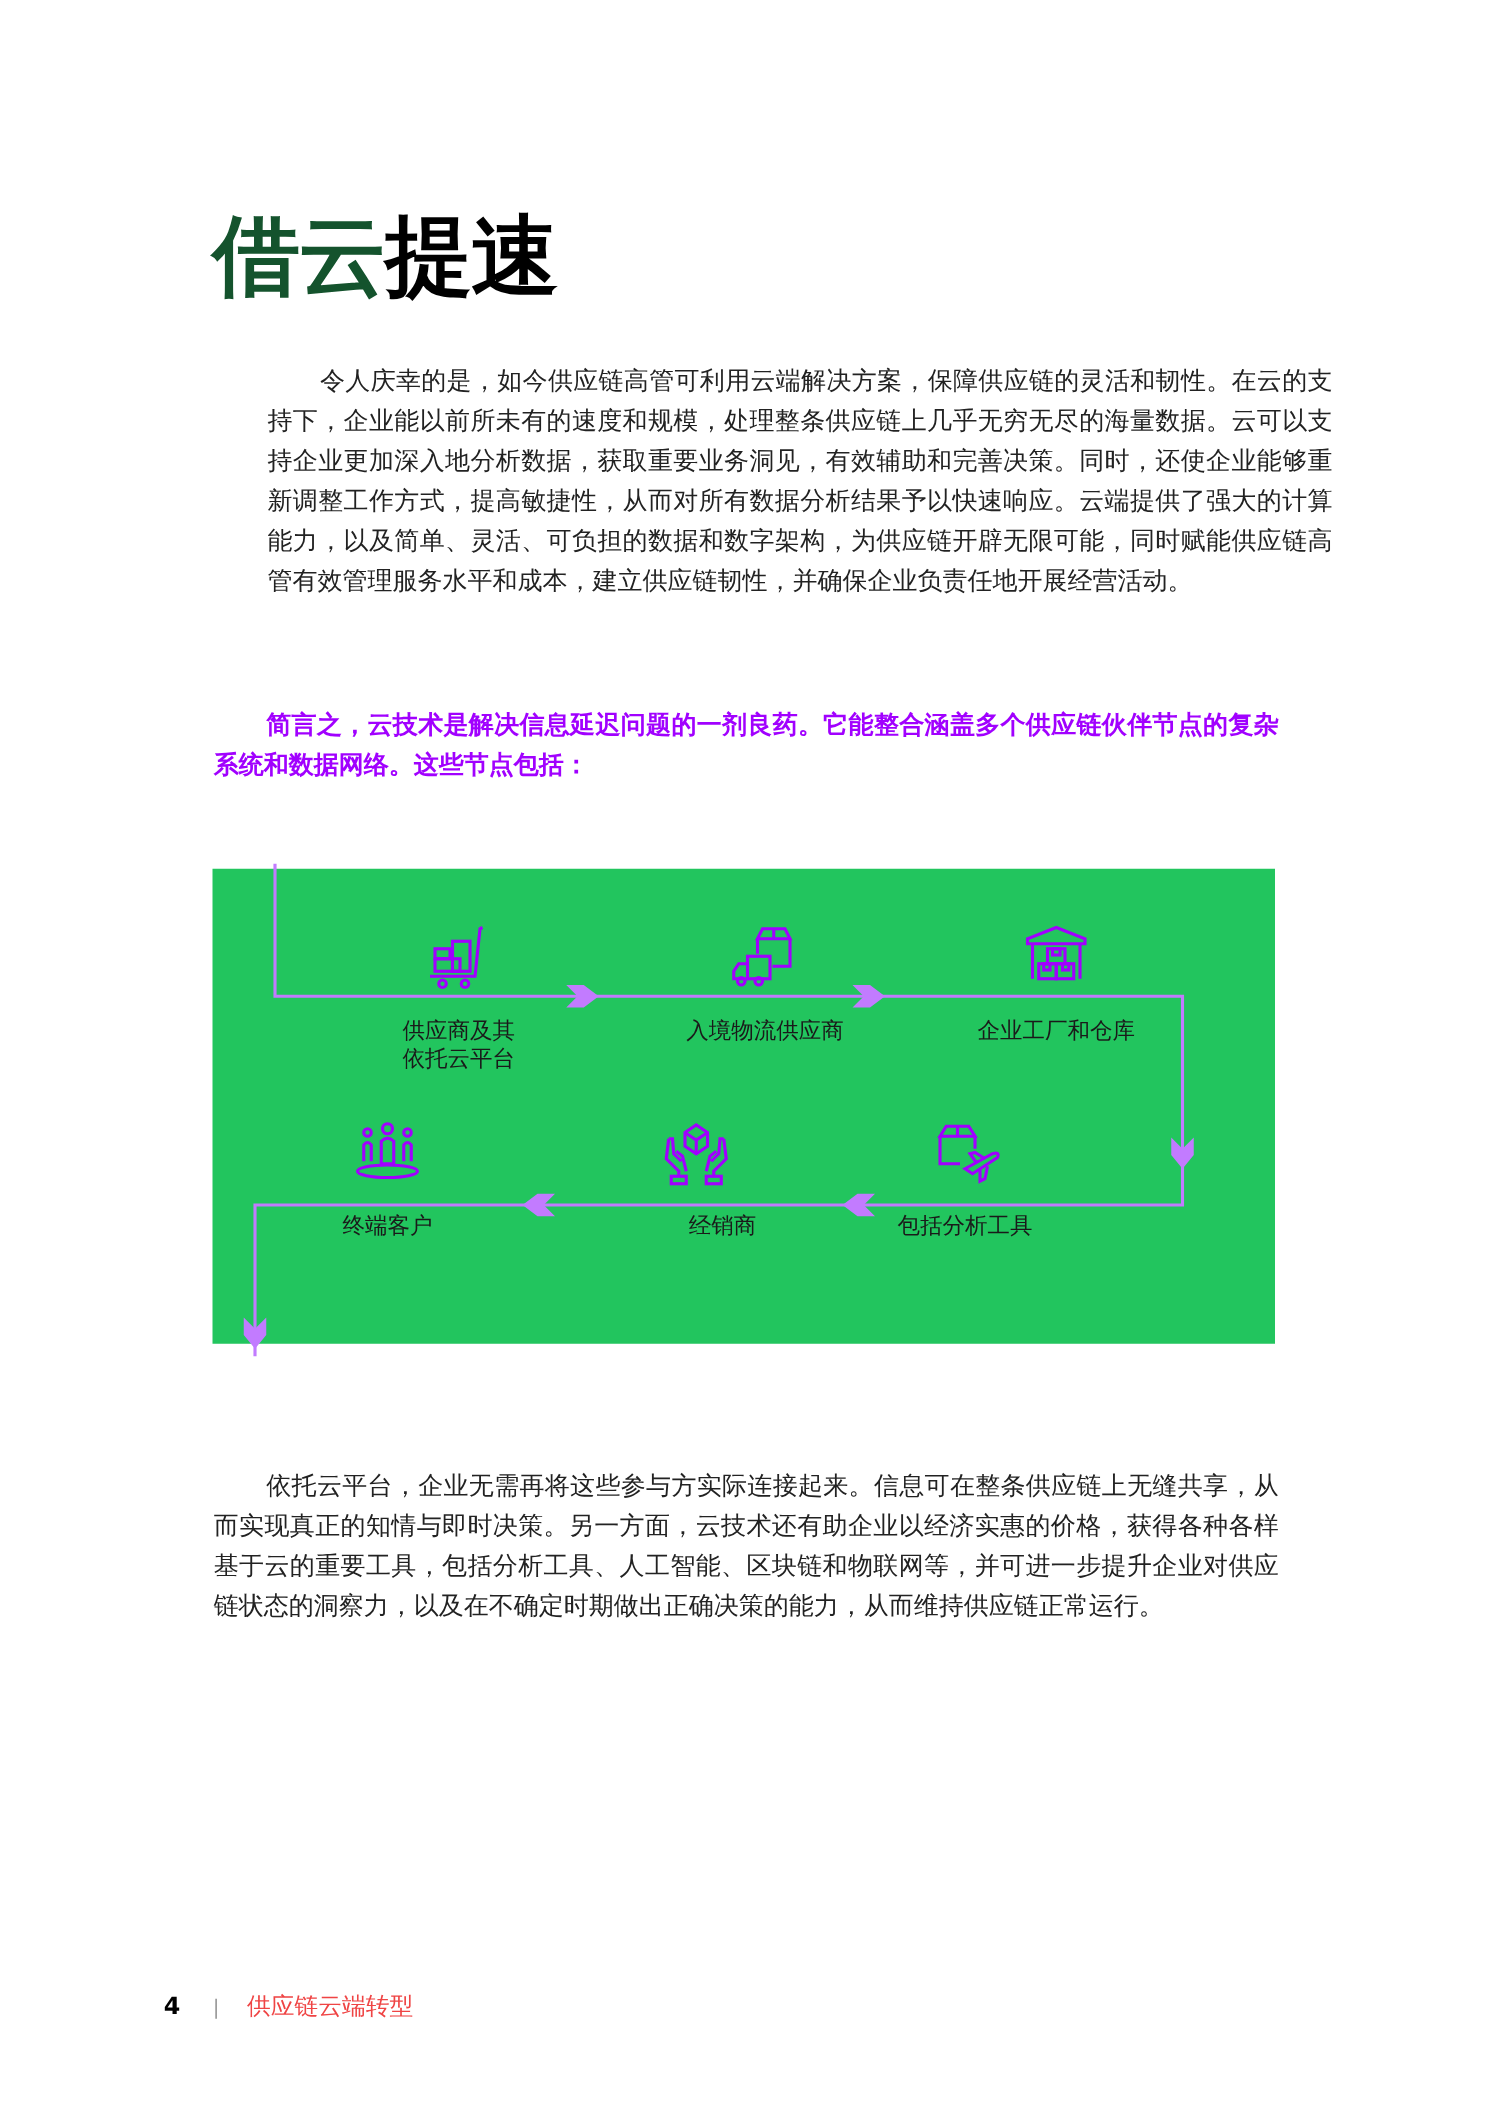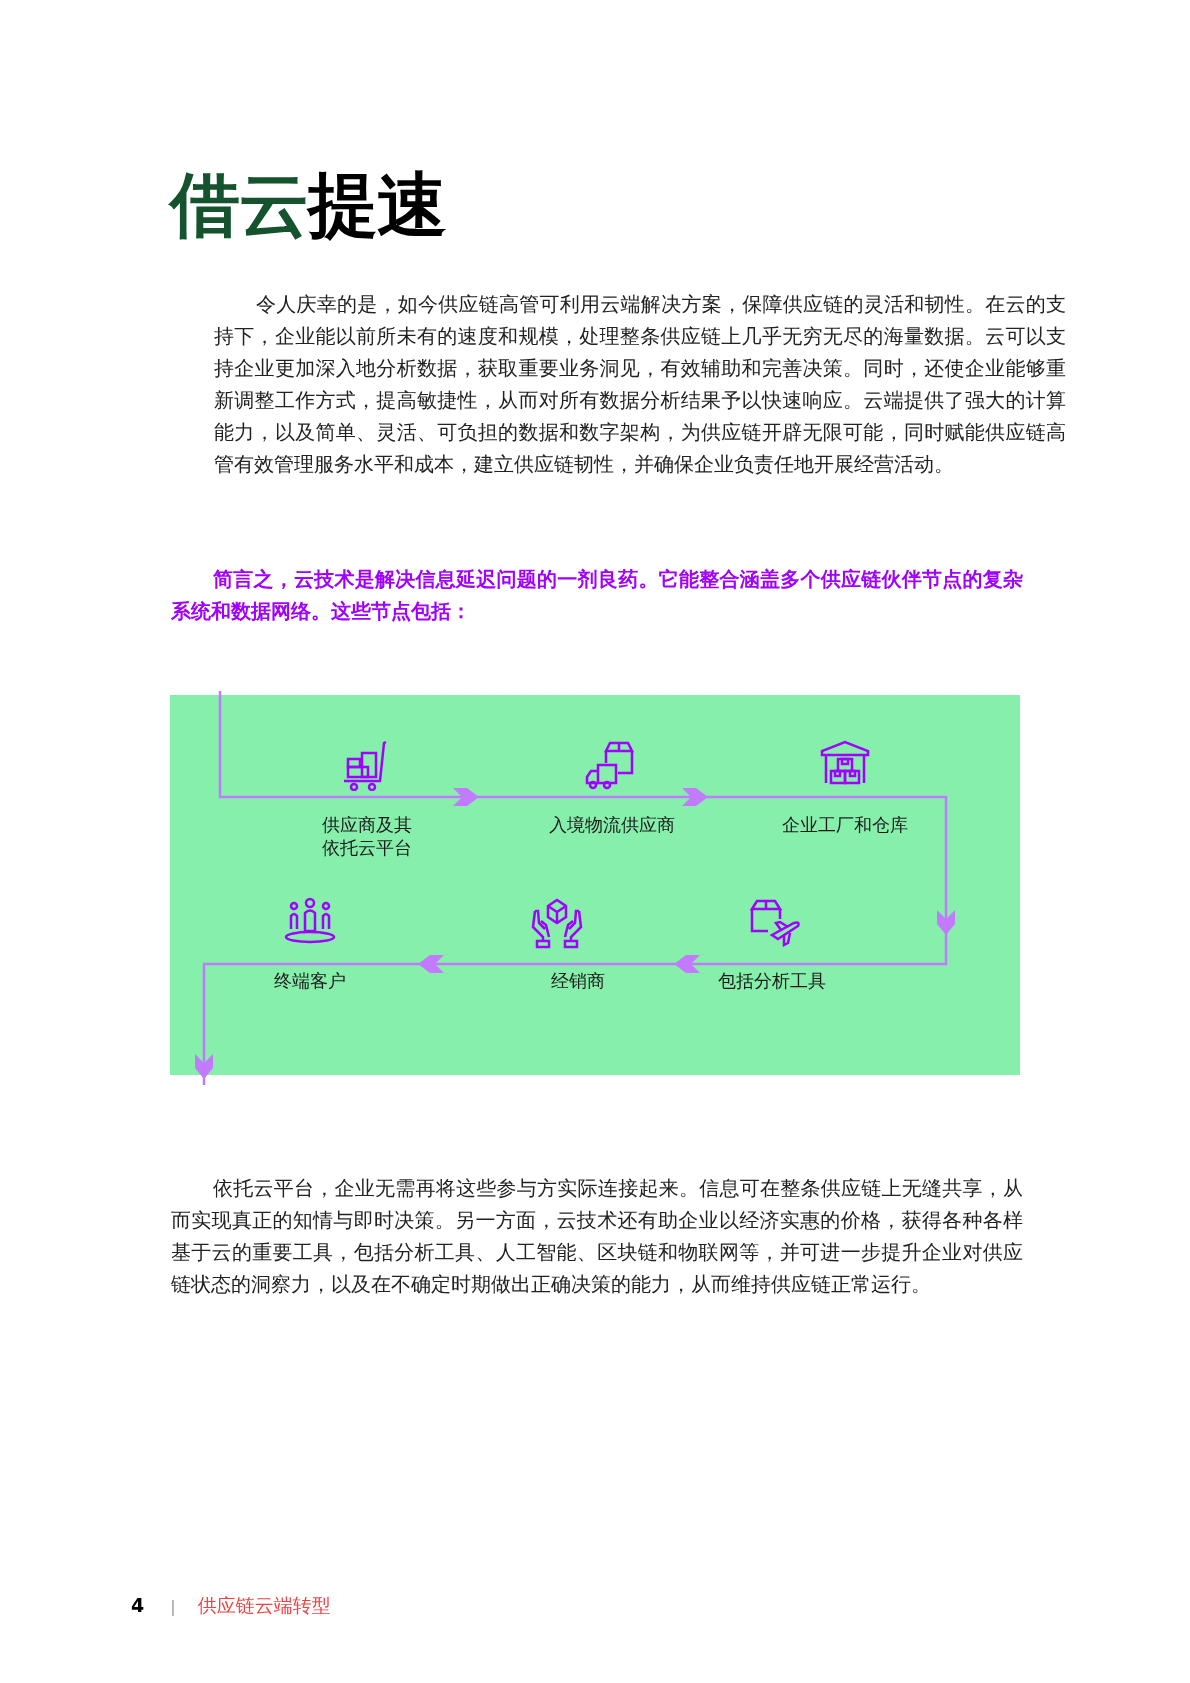--- a/index.html
+++ b/index.html
@@ -7,21 +7,21 @@
          font-family:"DejaVu Sans","Liberation Sans",sans-serif; color:#1a1a1a; }
   .title { position:absolute; left:170px; top:160px; font-size:70px; font-weight:bold;
            line-height:90px; letter-spacing:-1px; margin:0; }
   .title .accent { color:#14532d; }
   .title .dark { color:#000000; }
   .para { position:absolute; left:171px; width:852px; font-size:20px; line-height:32px;
           margin:0; text-indent:42px; text-align:justify; color:#222; }
   .p1 { top:288px;margin-left:43px; }
   .p2 { top:544px; color:#A100FF; font-weight:bold;margin-top:19px; }
   .p3 { top:1172px; }
-  .diagram { position:absolute; left:170px; top:695px; width:850px; height:380px; background:#86efac; }
+  .diagram { position:absolute; left:170px; top:695px; width:850px; height:380px; background:#22c55e; }
   .flow { position:absolute; left:0; top:0; overflow:visible; }
   .node-icon { position:absolute; width:56px; height:52px; }
   .node-label { position:absolute; font-size:18px; line-height:23px; text-align:center; color:#1a1a1a; white-space:nowrap; transform:translateX(-50%); }
   .footer { position:absolute; left:131px; top:1592px; font-size:19px; line-height:26px; }
   .footer .num { font-weight:bold; color:#000; }
   .footer .sep { color:#999; margin:0 22px 0 26px; font-size:16px; }
   .footer .name { color:#ef4444; }
 </style>
 </head>
 <body>

